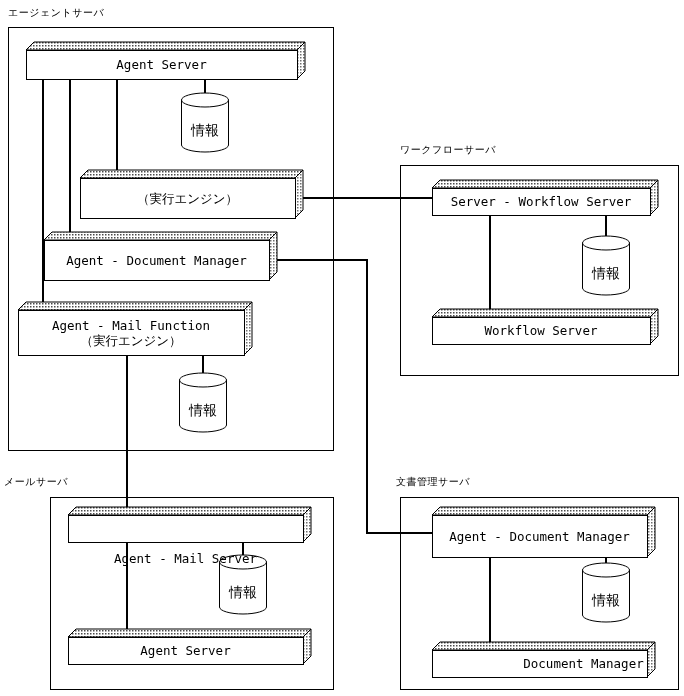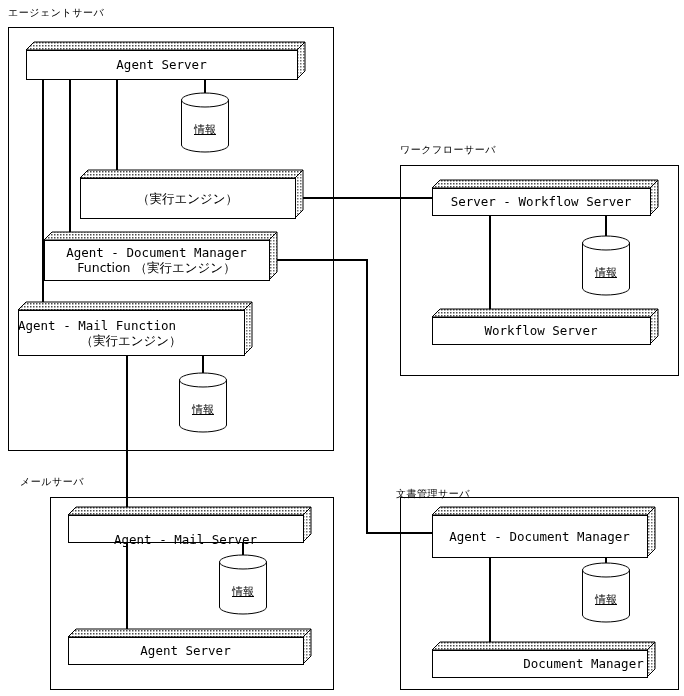--- a/index.html
+++ b/index.html
@@ -18,22 +18,22 @@
   .box-label{
     position:absolute;text-align:center;
     font-family:"DejaVu Sans Mono","Liberation Mono",monospace;
     font-size:12.5px;line-height:15px;white-space:pre;
     display:flex;align-items:center;justify-content:center;
   }
   .box-label.jp{font-family:"DejaVu Sans","Liberation Sans",sans-serif;}
   .cyl-label{
     position:absolute;text-align:center;
     font-family:"DejaVu Sans","Liberation Sans",sans-serif;
-    font-size:11px;line-height:14px;white-space:nowrap;
-    display:flex;align-items:center;justify-content:center;text-decoration:underline;
+    font-size:14px;line-height:14px;white-space:nowrap;
+    display:flex;align-items:center;justify-content:center;
   }
   .mono{font-family:"DejaVu Sans Mono","Liberation Mono",monospace;}
 </style>
 </head>
 <body>
 
 <div id="stage">
   <svg id="svg-layer" viewBox="0 0 684 696">
     <defs>
       <pattern id="stipple" width="3" height="3" patternUnits="userSpaceOnUse">
@@ -138,29 +138,29 @@
         </g>
         <g>
           <path d="M 582.5 570 L 582.5 615 A 23.5 7 0 0 0 629.5 615 L 629.5 570 Z" fill="#ffffff" stroke="#000000" stroke-width="1"></path>
           <ellipse cx="606" cy="570" rx="23.5" ry="7" fill="#ffffff" stroke="#000000" stroke-width="1"></ellipse>
         </g>
       </g>
   </svg>
   <div id="labels-layer">
       <div class="panel-label" style="left: 8px; top: 8px;">エージェントサーバ</div>
       <div class="panel-label" style="left: 400px; top: 146px; font-family: Liberation Mono, monospace;">ワークフローサーバ</div>
-      <div class="panel-label" style="left: 20px; top: 477px;">メールサーバ</div>
-      <div class="panel-label" style="left: 396px; top: 477px; margin-top: 12px;">文書管理サーバ</div>
+      <div class="panel-label" style="left: 4px; top: 477px;">メールサーバ</div>
+      <div class="panel-label" style="left: 396px; top: 477px;">文書管理サーバ</div>
       <div class="box-label" style="left: 26px; top: 50px; width: 271px; height: 29px;"><div style="width: 100%;"><div class="mono" style="text-align: center; white-space: pre;">Agent Server</div></div></div>
       <div class="box-label jp" style="left: 80px; top: 178px; width: 215px; height: 40px;"><div style="width: 100%;"><div style="text-align: center; white-space: pre;">（実行エンジン）</div></div></div>
-      <div class="box-label jp" style="left: 44px; top: 240px; width: 225px; height: 40px;"><div style="width: 100%;"><div class="mono" style="text-align: center; white-space: pre;">Agent - Document Manager</div><div style="text-align: center; white-space: pre;">Function （実行エンジン）</div></div></div>
-      <div class="box-label jp" style="left: 18px; top: 310px; width: 226px; height: 45px;"><div style="width: 100%;"><div class="mono" style="text-align: left; white-space: pre;">Agent - Mail Function</div><div style="text-align: center; white-space: pre;">（実行エンジン）</div></div></div>
+      <div class="box-label jp" style="left: 44px; top: 240px; width: 225px; height: 40px;"><div style="width: 100%;"><div class="mono" style="text-align: center; white-space: pre;">Agent - Document Manager</div></div></div>
+      <div class="box-label jp" style="left: 18px; top: 310px; width: 226px; height: 45px;"><div style="width: 100%;"><div class="mono" style="text-align: center; white-space: pre;">Agent - Mail Function</div><div style="text-align: center; white-space: pre;">（実行エンジン）</div></div></div>
       <div class="box-label" style="left: 432px; top: 188px; width: 218px; height: 27px;"><div style="width: 100%;"><div class="mono" style="text-align: center; white-space: pre;">Server - Workflow Server</div></div></div>
       <div class="box-label" style="left: 432px; top: 317px; width: 218px; height: 27px;"><div style="width: 100%;"><div class="mono" style="text-align: center; white-space: pre;">Workflow Server</div></div></div>
-      <div class="box-label" style="left: 68px; top: 526px; width: 235px; height: 27px;"><div style="width: 100%;"><div class="mono" style="text-align: center; white-space: pre;">Agent - Mail Server</div></div></div>
+      <div class="box-label" style="left: 68px; top: 545px; width: 235px; height: 27px;"><div style="width: 100%;"><div class="mono" style="text-align: center; white-space: pre;">Agent - Mail Server</div></div></div>
       <div class="box-label" style="left: 68px; top: 637px; width: 235px; height: 27px;"><div style="width: 100%;"><div class="mono" style="text-align: center; white-space: pre;">Agent Server</div></div></div>
       <div class="box-label" style="left: 432px; top: 515px; width: 215px; height: 42px;"><div style="width: 100%;"><div class="mono" style="text-align: center; white-space: pre;">Agent - Document Manager</div></div></div>
       <div class="box-label" style="left: 432px; top: 650px; width: 215px; height: 27px; padding-left: 44px;"><div style="width: 100%;"><div class="mono" style="text-align: center; white-space: pre;">Document Manager</div></div></div>
       <div class="cyl-label" style="left: 181.5px; top: 107px; width: 47px; height: 45px;">情報</div>
       <div class="cyl-label" style="left: 179.5px; top: 387px; width: 47px; height: 45px;">情報</div>
       <div class="cyl-label" style="left: 582.5px; top: 250px; width: 47px; height: 45px;">情報</div>
       <div class="cyl-label" style="left: 219.5px; top: 569px; width: 47px; height: 45px;">情報</div>
       <div class="cyl-label" style="left: 582.5px; top: 577px; width: 47px; height: 45px;">情報</div>
     </div>
 </div>

